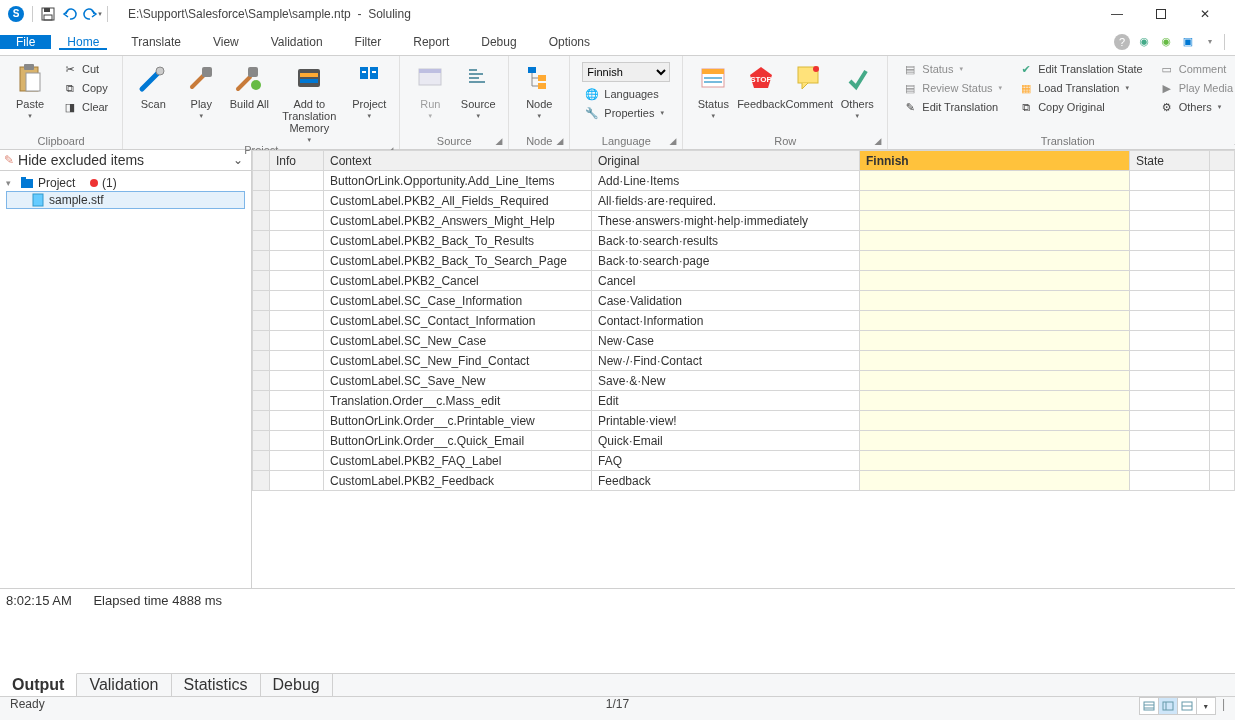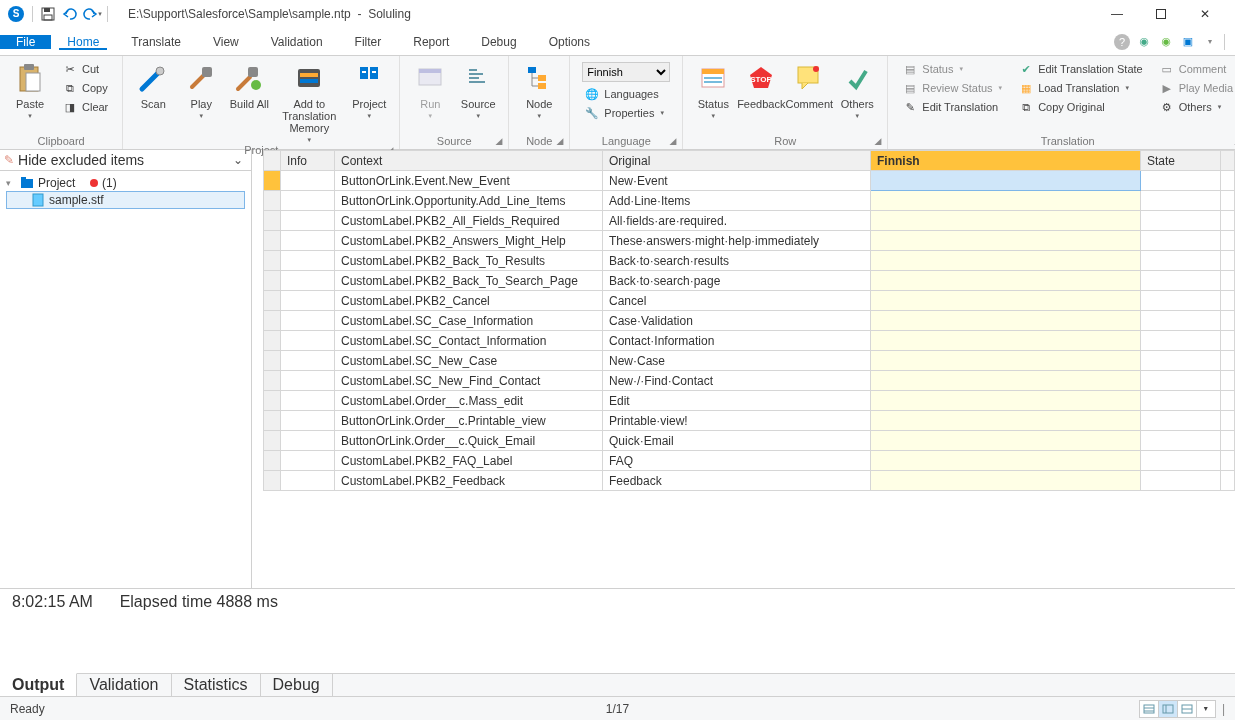--- a/index.html
+++ b/index.html
@@ -45,43 +45,43 @@
 .excl-bar .dd { width:18px; text-align:center; color:#555; }
 .tree { padding:4px 6px; font-size:12px; }
 .tree-row { display:flex; align-items:center; gap:4px; padding:1px 0; }
 .tree-row .exp { width:10px; color:#888; font-size:9px; }
 .tree-row .icon { width:14px; height:14px; }
 .tree-row.indent { padding-left:24px;align-items:flex-end; }
 .tree-row.selected { background:#e5f1fb; border:1px solid #7eb6e8; }
 .flag { display:inline-block; width:8px; height:8px; border-radius:50%; background:#e33; }
 
 .grid-pane { flex:1; display:flex; flex-direction:column; min-width:0; background:#fff; }
-.grid-wrap { flex:1; overflow:auto; position:relative;margin-left:11px; }
+.grid-wrap { flex:1; overflow:auto; position:relative; }
 table.grid { border-collapse:collapse; width:100%; table-layout:fixed; }
 table.grid th, table.grid td { border:1px solid #d6d6d6; padding:1px 6px; font-size:12px; text-align:left; height:20px; white-space:nowrap; overflow:hidden; }
 table.grid th { background:#f0f0f0; font-weight:normal; position:sticky; top:0; }
 table.grid th.finnish { background:#ffc23c; font-weight:bold; }
 .col-marker { width:17px; }
 .col-info { width:54px; }
 .col-context { width:268px; }
 .col-original { width:268px; }
 .col-fin { width:270px; }
 .col-state { width:80px; }
 td.finnish-cell { background:#ffffe6; }
 tr.selected td.finnish-cell { background:#cfe6f9; border:1px solid #7eb6e8; }
 td.marker { background:#f0f0f0; }
 tr.selected td.marker { background:#ffc23c; }
 
 .log-area { height:108px; border-top:1px solid #d0d0d0; display:flex; flex-direction:column; }
-.log-body { flex:1; padding:4px 12px; font-size:16px; background:#fff; }
+.log-body { flex:1; padding:4px 6px; font-size:13px; background:#fff; }
 .log-tabs { display:flex; border-top:1px solid #d0d0d0; background:#f6f7f8; }
 .log-tab { padding:2px 12px; font-size:16px; border-right:1px solid #d0d0d0; }
 .log-tab.active { background:#fff; font-weight:bold; border-top:1px solid #fff; margin-top:-1px; }
 
-.statusbar { height:24px; border-top:1px solid #d0d0d0; display:flex; align-items:center; padding:0 10px; font-size:12px; color:#444; background:#f6f7f8; }
+.statusbar { height:24px; border-top:1px solid #d0d0d0; display:flex; align-items:flex-start; padding:0 10px; font-size:12px; color:#444; background:#f6f7f8; }
 .statusbar .sb-spacer { flex:1; }
 .statusbar .sb-center { position:absolute; left:50%; transform:translateX(-50%); }
 .statusbar { position:relative; }
 .view-btns { display:flex; gap:0; }
 .view-btn { width:20px; height:18px; border:1px solid #ccc; background:#fff; margin-left:-1px; display:flex; align-items:center; justify-content:center; }
 .view-btn.active { background:#cfe6f9; }
 
 svg { display:block; }
 </style>
 </head>
@@ -441,29 +441,20 @@
             <th></th>
             <th>Info</th>
             <th>Context</th>
             <th>Original</th>
             <th class="finnish">Finnish</th>
             <th>State</th>
             <th></th>
           </tr>
         </thead>
         <tbody id="grid-body">
-            <tr class="selected">
-              <td class="marker"></td>
-              <td></td>
-              <td>ButtonOrLink.Event.New_Event</td>
-              <td>New·Event</td>
-              <td class="finnish-cell"></td>
-              <td></td>
-              <td></td>
-            </tr>
             <tr>
               <td class="marker"></td>
               <td></td>
               <td>ButtonOrLink.Opportunity.Add_Line_Items</td>
               <td>Add·Line·Items</td>
               <td class="finnish-cell"></td>
               <td></td>
               <td></td>
             </tr>
             <tr>
@@ -543,21 +534,30 @@
               <td></td>
               <td>CustomLabel.SC_New_Find_Contact</td>
               <td>New·/·Find·Contact</td>
               <td class="finnish-cell"></td>
               <td></td>
               <td></td>
             </tr>
             <tr>
               <td class="marker"></td>
               <td></td>
-              <td>CustomLabel.Order__c.Mass_edit</td>
+              <td>CustomLabel.SC_Save_New</td>
+              <td>Save·&amp;·New</td>
+              <td class="finnish-cell"></td>
+              <td></td>
+              <td></td>
+            </tr>
+            <tr>
+              <td class="marker"></td>
+              <td></td>
+              <td>Translation.Order__c.Mass_edit</td>
               <td>Edit</td>
               <td class="finnish-cell"></td>
               <td></td>
               <td></td>
             </tr>
             <tr>
               <td class="marker"></td>
               <td></td>
               <td>ButtonOrLink.Order__c.Printable_view</td>
               <td>Printable·view!</td>

